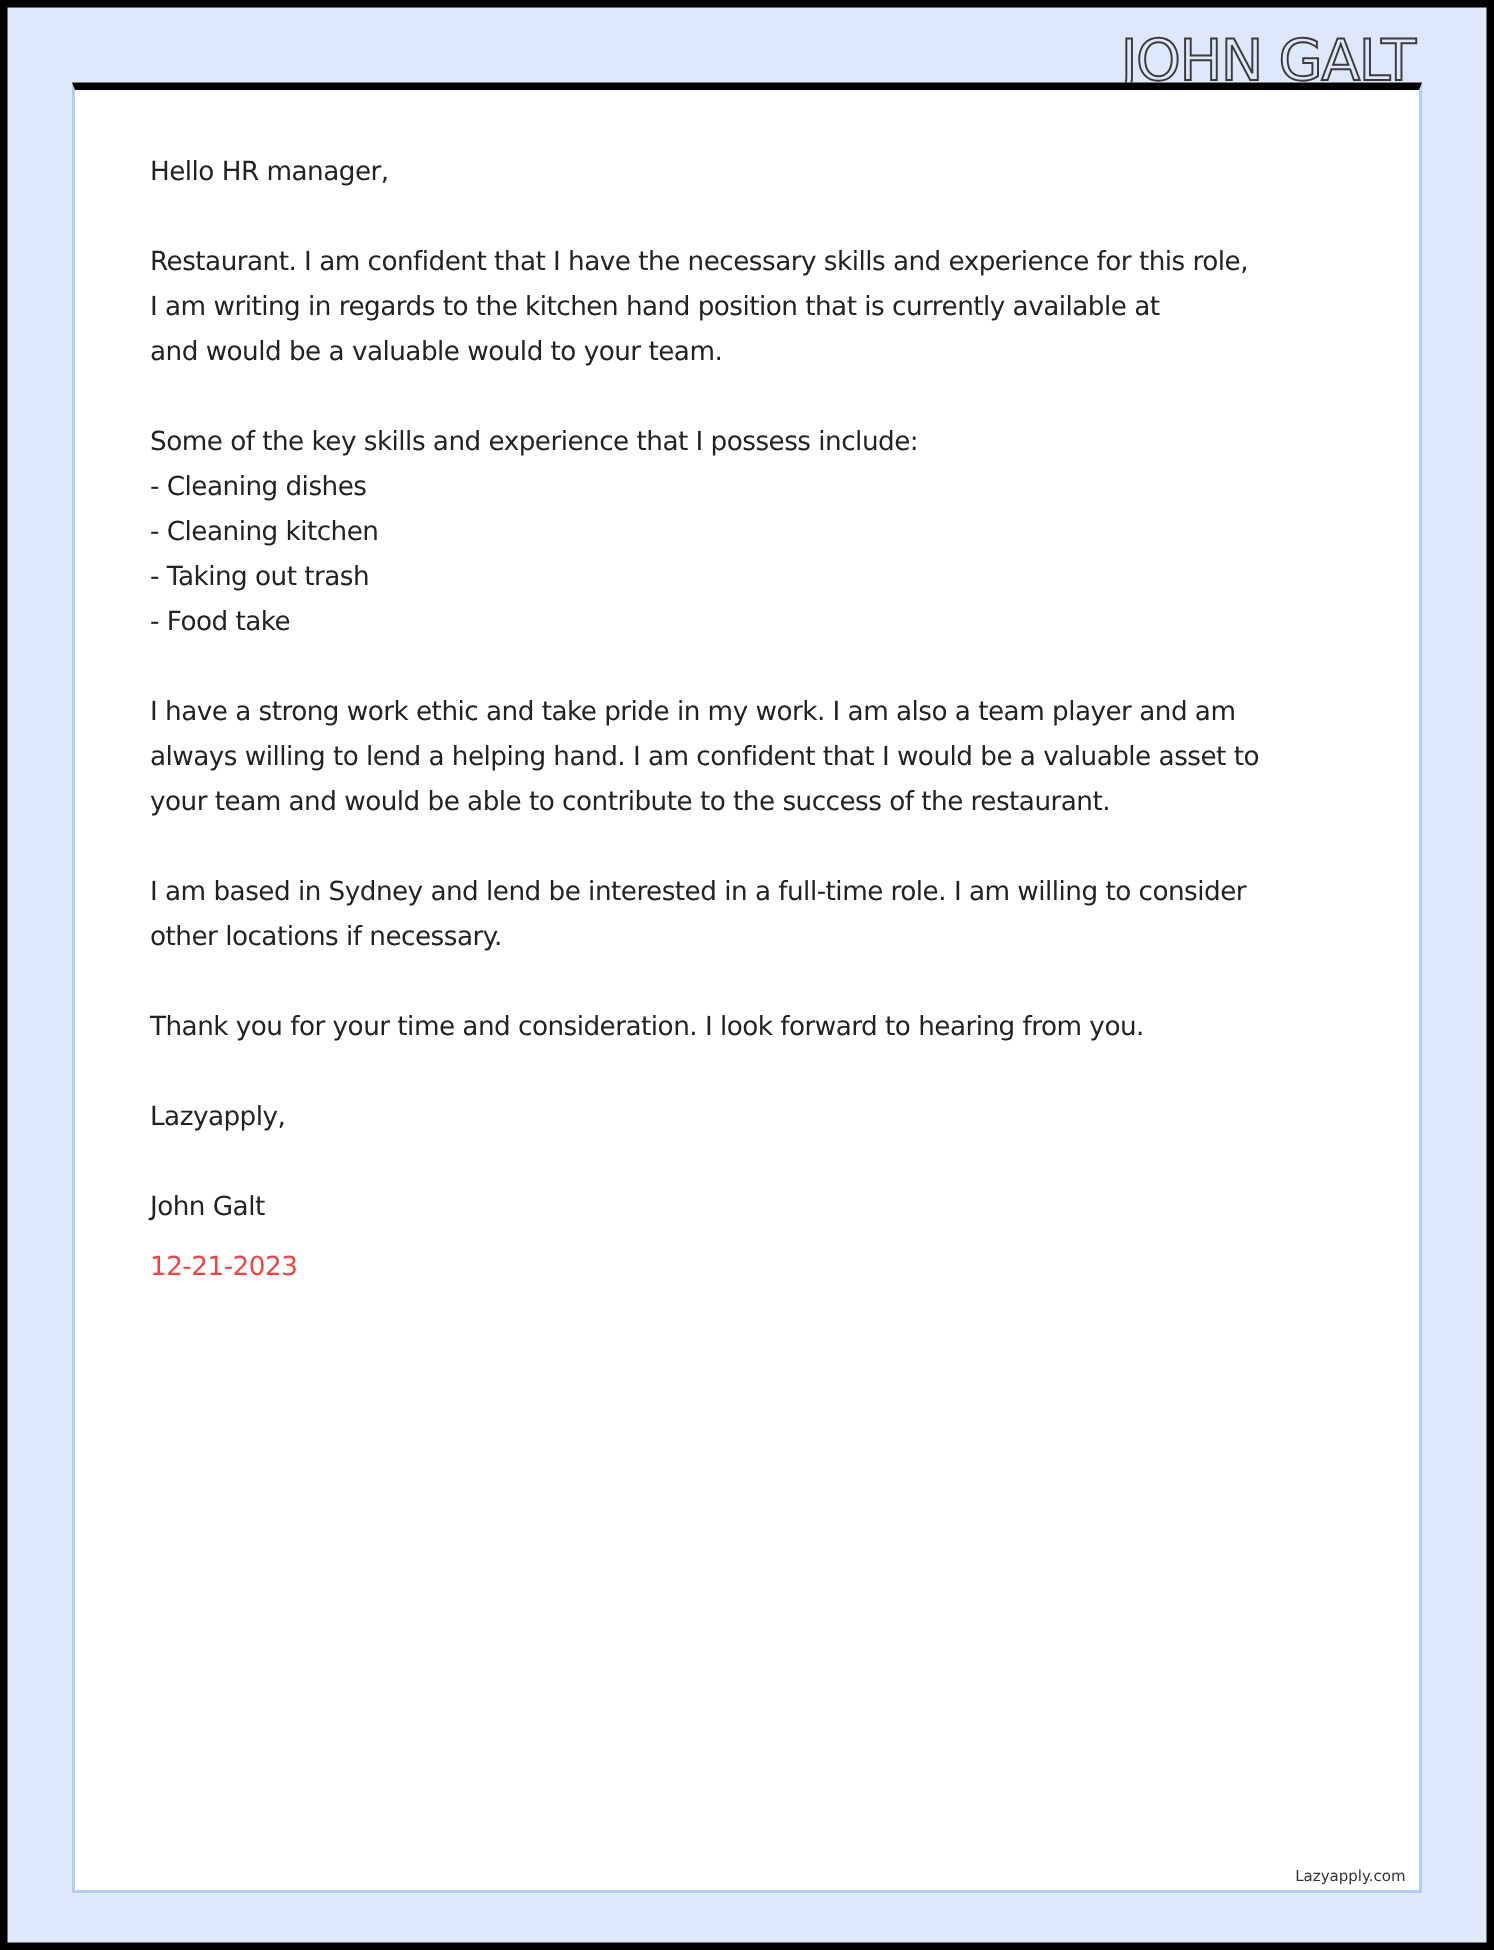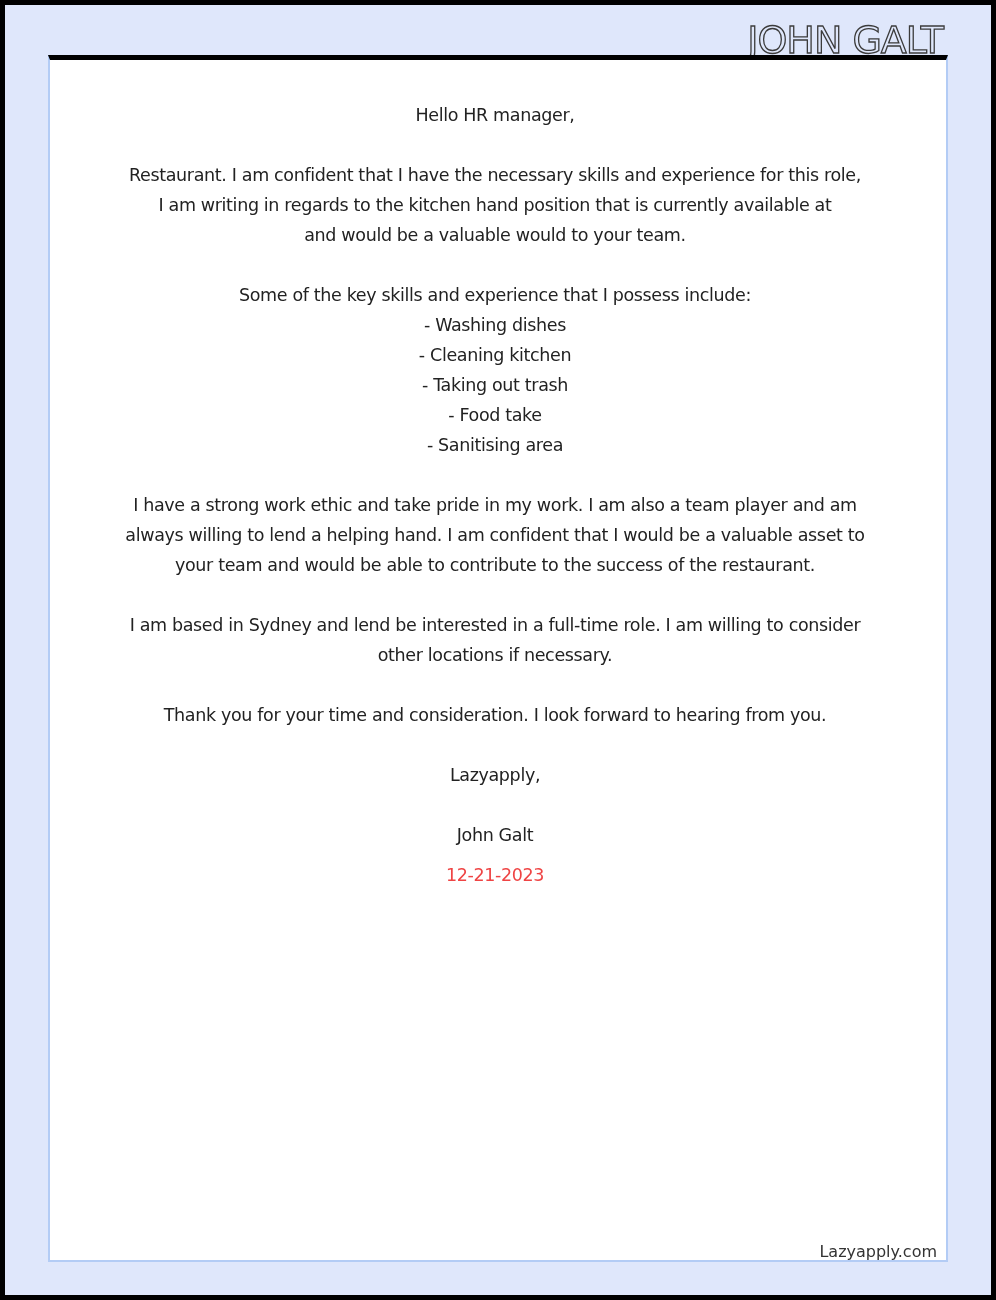--- a/index.html
+++ b/index.html
@@ -21,49 +21,47 @@
     position: absolute; left: 43px; top: 50px;
     width: 900px; height: 1207px; box-sizing: border-box;
     background: #fff;
     border-left: 2px solid #b3ccf5; border-right: 2px solid #b3ccf5; border-bottom: 2px solid #b3ccf5;
     border-top: 5px solid #000;
   }
   .body-text {
     position: absolute; left: 50px; top: 40px; width: 790px;
     font-size: 17.5px; line-height: 30px; color: #222;
     letter-spacing: -0.35px;
-    text-align: center;
   }
   .line { display: block; white-space: nowrap; }
   .gap { display: block; height: 30px; }
   .date { color: #ef4444; display: block; margin-top: 10px; }
   .footer {
     position: absolute; right: 9px; bottom: 0px;
-    font-size: 16px; color: #333; line-height: 16px;
+    font-size: 10px; color: #333; line-height: 16px;
   }
 </style>
 </head>
 <body>
 
 <div class="name">JOHN GALT</div>
 
 <div class="page">
   <div class="body-text">
     <span class="line">Hello HR manager,</span>
     <span class="gap"></span>
     <span class="line">Restaurant. I am confident that I have the necessary skills and experience for this role,</span>
     <span class="line">I am writing in regards to the kitchen hand position that is currently available at</span>
     <span class="line">and would be a valuable would to your team.</span>
     <span class="gap"></span>
     <span class="line">Some of the key skills and experience that I possess include:</span>
-    <span class="line">- Washing dishes</span>
+    <span class="line">- Cleaning dishes</span>
     <span class="line">- Cleaning kitchen</span>
     <span class="line">- Taking out trash</span>
     <span class="line">- Food take</span>
-    <span class="line">- Sanitising area</span>
     <span class="gap"></span>
     <span class="line">I have a strong work ethic and take pride in my work. I am also a team player and am</span>
     <span class="line">always willing to lend a helping hand. I am confident that I would be a valuable asset to</span>
     <span class="line">your team and would be able to contribute to the success of the restaurant.</span>
     <span class="gap"></span>
     <span class="line">I am based in Sydney and lend be interested in a full-time role. I am willing to consider</span>
     <span class="line">other locations if necessary.</span>
     <span class="gap"></span>
     <span class="line">Thank you for your time and consideration. I look forward to hearing from you.</span>
     <span class="gap"></span>

